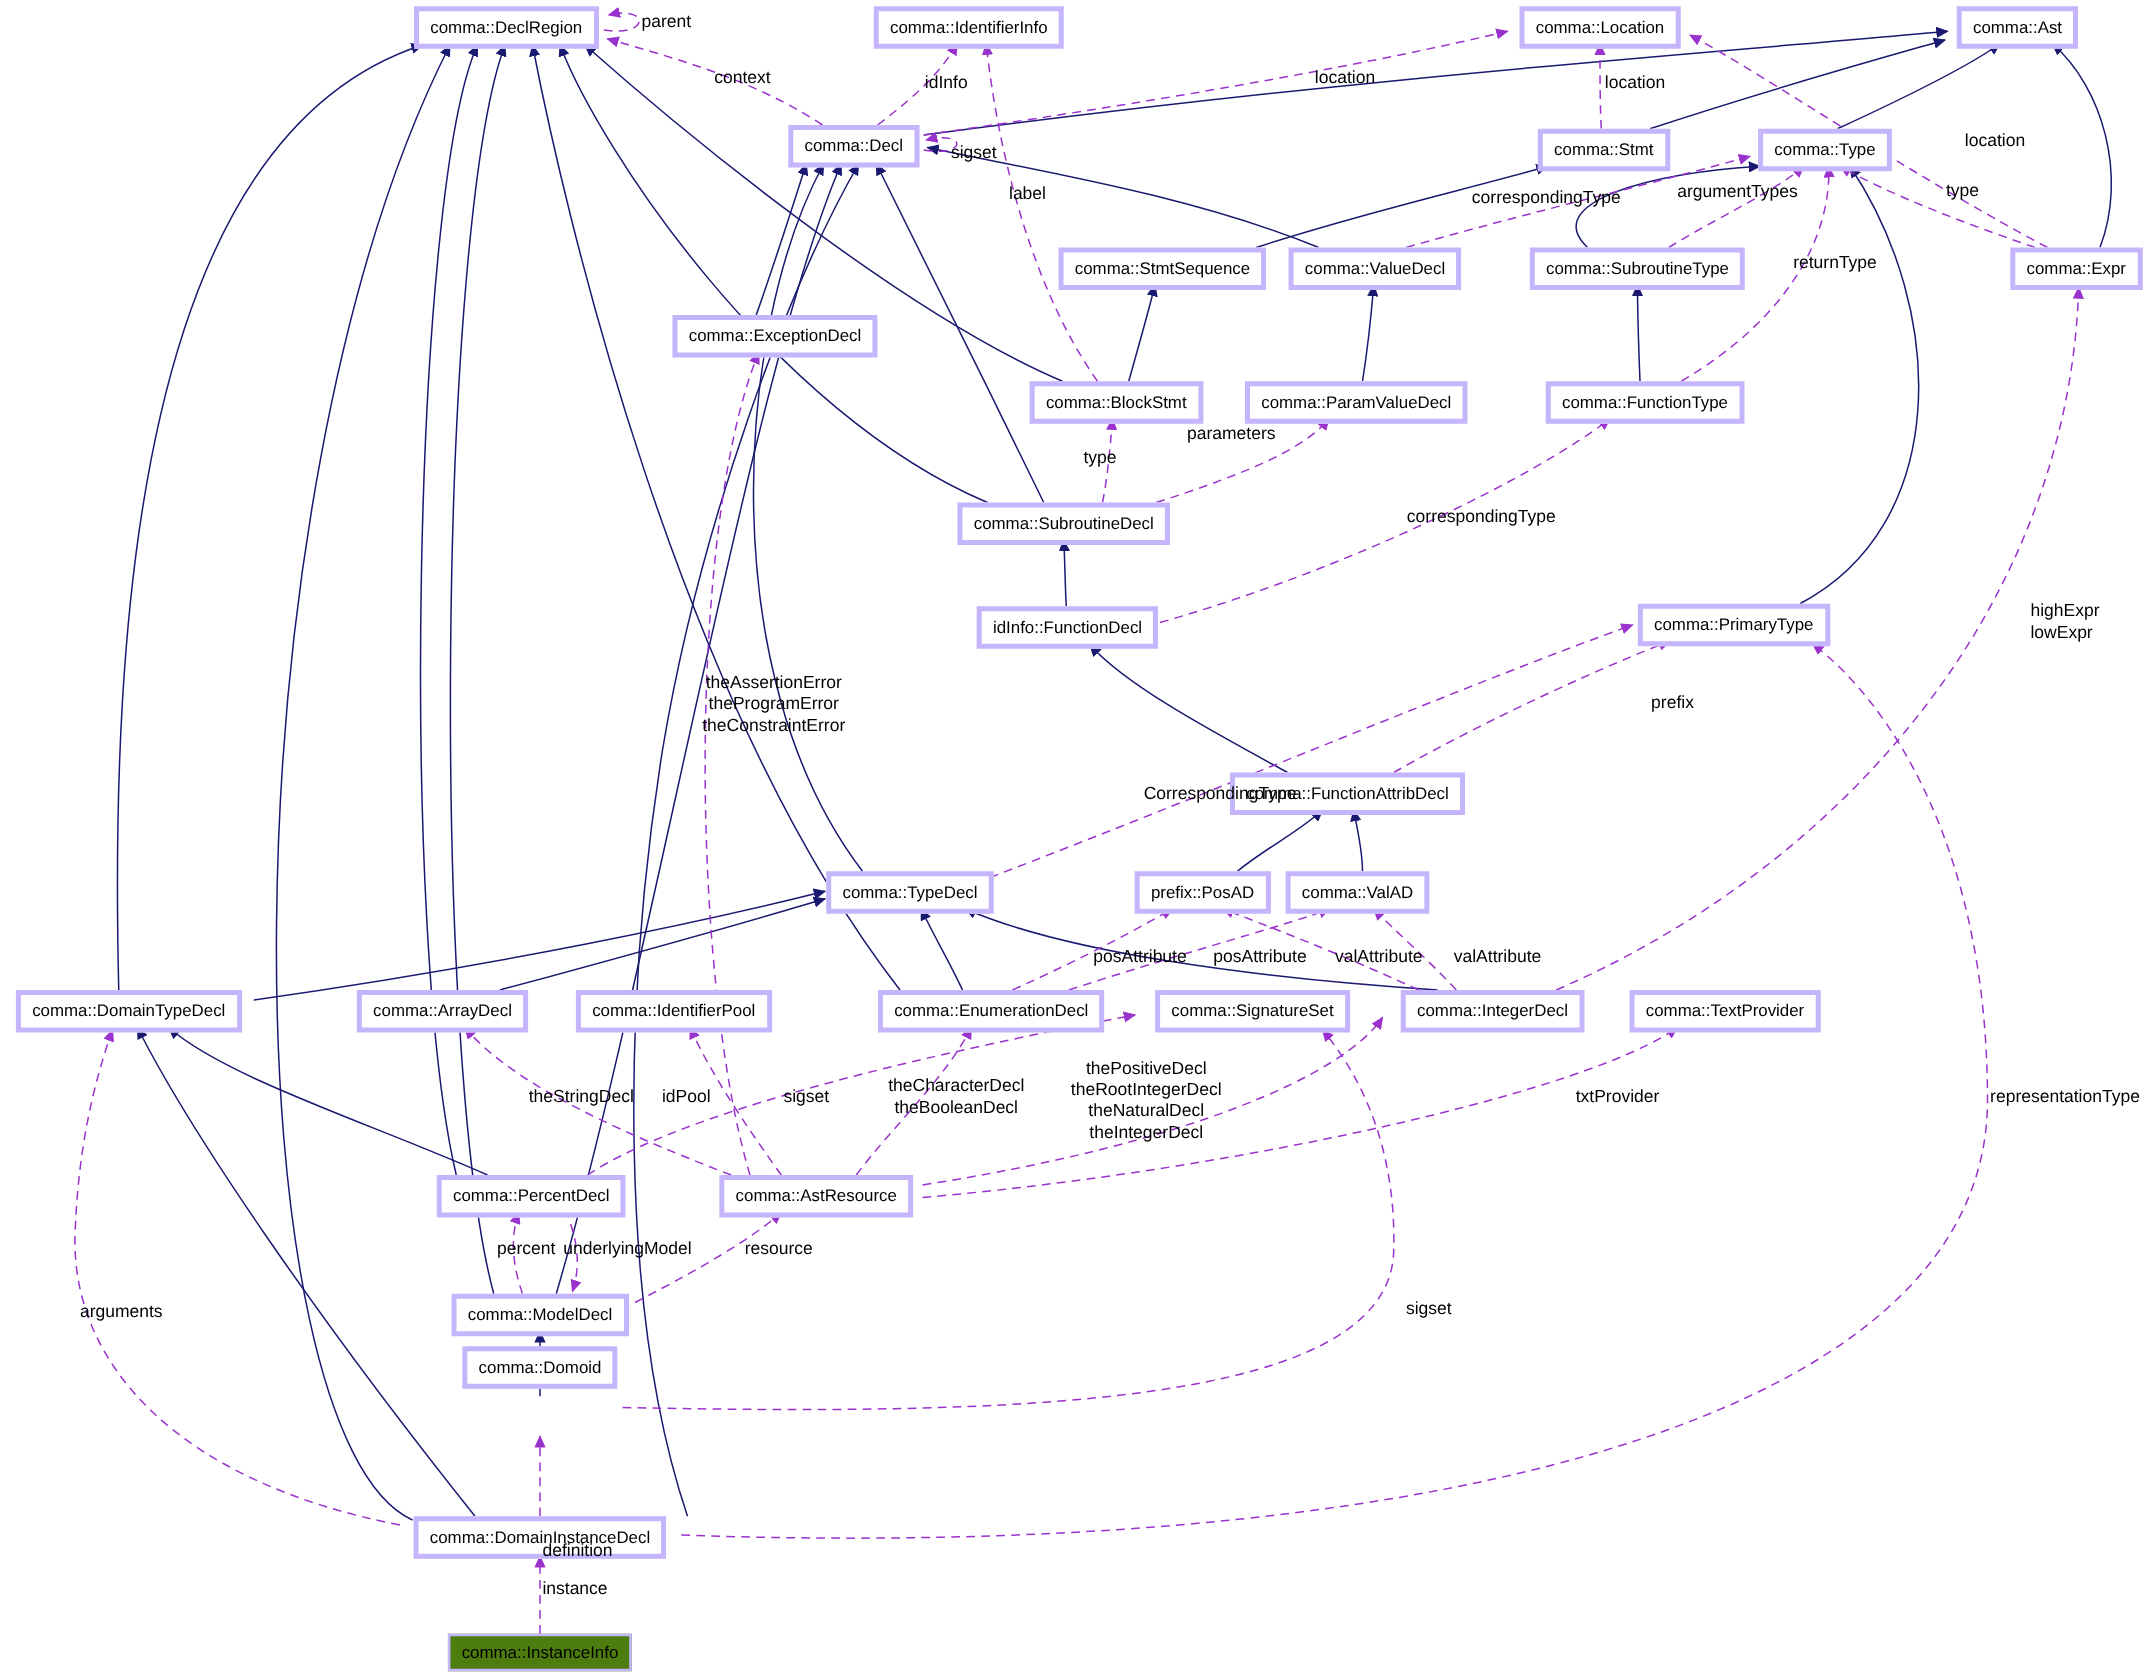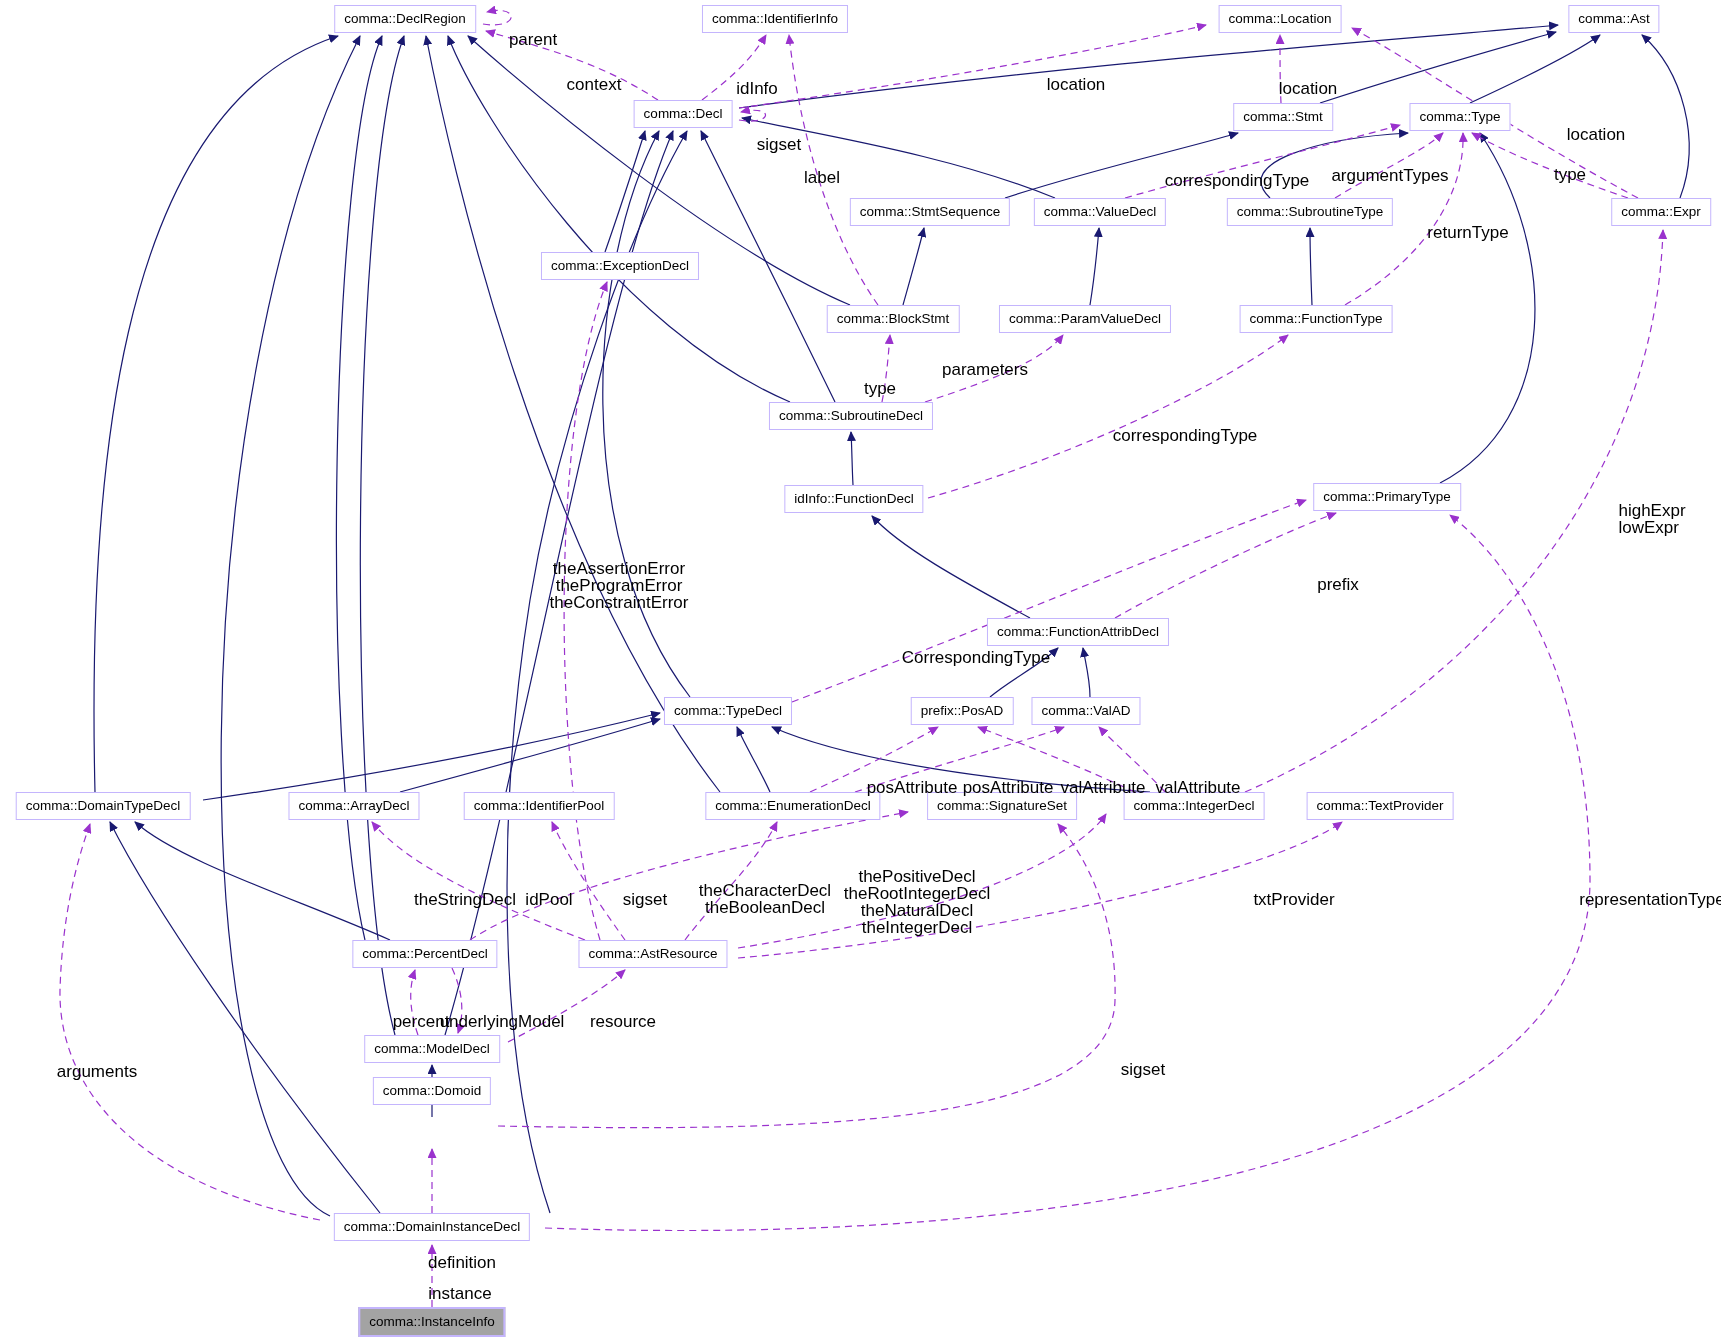--- a/index.html
+++ b/index.html
@@ -2,25 +2,25 @@
 <html><head>
 <meta charset="utf-8">
 <style>
   html,body{margin:0;padding:0;background:#ffffff;}
   #canvas{position:relative;width:1721px;height:1341px;background:#ffffff;
           font-family:"Liberation Sans",sans-serif;overflow:hidden;}
   svg.edges{position:absolute;left:0;top:0;width:1721px;height:1341px;}
   path.solid{fill:none;stroke:#191970;stroke-width:1.2;}
   path.dashed{fill:none;stroke:#9a32cd;stroke-width:1.2;stroke-dasharray:7 5;}
   .node{position:absolute;transform:translateX(-50%);background:#ffffff;
-        border:1px solid #c4b5fd;color:#000;font-size:13.5px;line-height:16px;
+        border:4px solid #c4b5fd;color:#000;font-size:13.5px;line-height:16px;
         padding:5px 9px;white-space:nowrap;box-sizing:border-box;text-align:center;}
-  .node.current{background:#a3a3a3;border-width:2px;}
+  .node.current{background:#4d7c0f;border-width:2px;}
   .elabel{position:absolute;transform:translate(-50%,-50%);color:#000;
-          font-size:17px;line-height:17px;white-space:pre-line;text-align:center;margin-top:22px;}
+          font-size:14px;line-height:17px;white-space:pre-line;text-align:center;}
   .elabel.left{text-align:left;}
 </style>
 </head>
 <body>
 
 <div id="canvas">
 
 <svg class="edges">
   <defs>
     <marker id="mS" markerWidth="11" markerHeight="9" refX="9" refY="4.5" orient="auto" markerUnits="userSpaceOnUse">

